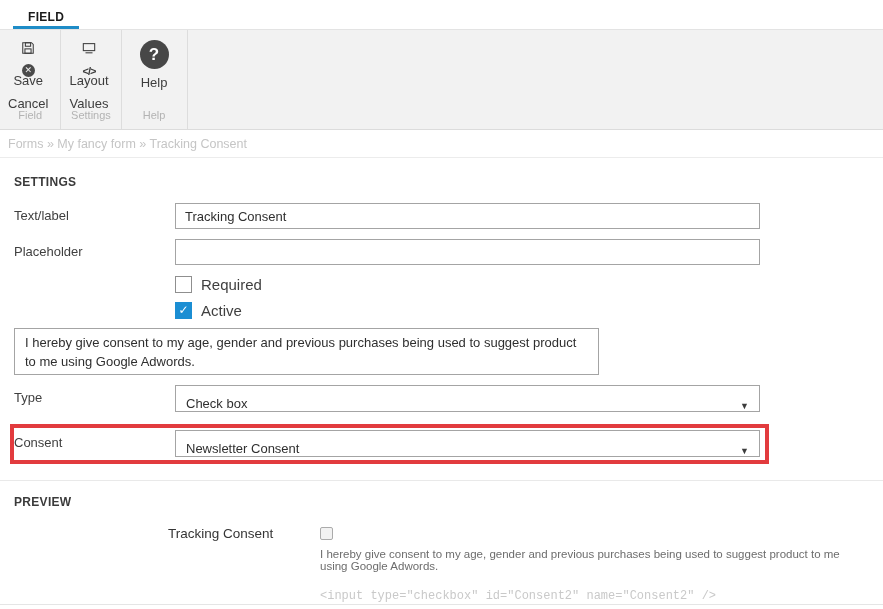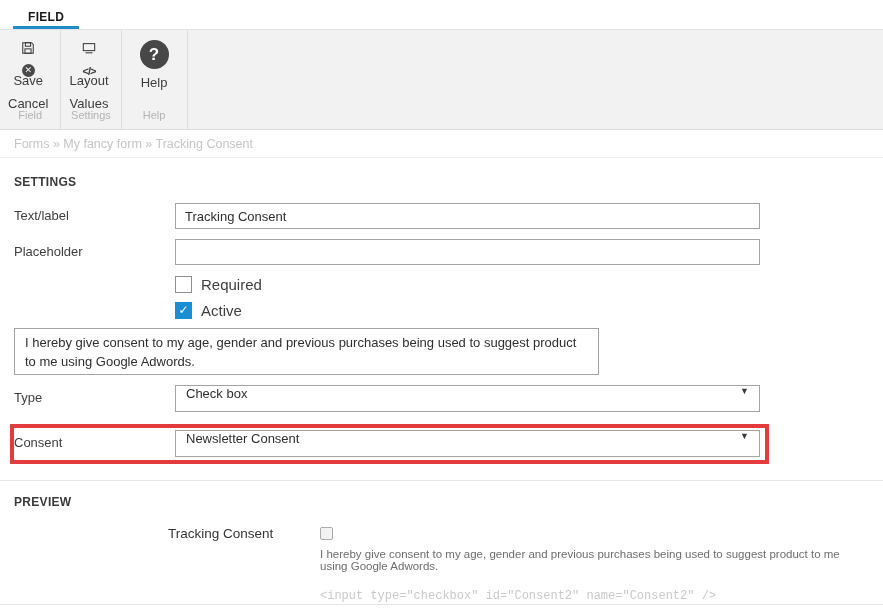--- a/index.html
+++ b/index.html
@@ -47,21 +47,21 @@
   .help-group .items { display: flex; flex-direction: column; align-items: center; padding: 10px 18px 0 18px; }
   .help-circle {
     width: 29px; height: 29px; border-radius: 50%; background: #474747;
     color: #fff; font-size: 17px; font-weight: bold; display: flex;
     align-items: center; justify-content: center; cursor: pointer;
   }
   .help-text { font-size: 13px; color: #3d3d3d; margin-top: 6px; cursor: pointer; }
   
   .breadcrumb {
     height: 28px; background: #fff; border-bottom: 1px solid #ececec;
-    display: flex; align-items: center; padding-left: 14px;
+    display: flex; align-items: center; padding-left: 8px;
     font-size: 12.5px; color: #c5c5c5;
   }
   
   .section-heading {
     margin: 17px 0 0 14px; font-size: 12px; font-weight: bold;
     color: #3b3b3b; letter-spacing: .3px;
   }
   .form-area { margin-top: 14px; }
   .frow { display: flex; margin: 0 0 10px 14px; }
   .frow .flabel { width: 161px; flex: none; font-size: 13px; color: #3f3f3f; padding-top: 5px; }
@@ -80,21 +80,21 @@
     display: flex; align-items: center; justify-content: center;
   }
   .checkrow .cblabel { font-size: 15px; color: #3f3f3f; }
   .textarea {
     width: 585px; height: 47px; border: 1px solid #a4a4a4; background: #fff;
     font-size: 13px; color: #2f2f2f; padding: 4px 10px; line-height: 19px;
     font-family: "Liberation Sans", sans-serif; resize: none; outline: none; display: block;
   }
   .selectbox {
     width: 585px; height: 27px; border: 1px solid #a4a4a4; background: #fff;
-    display: flex; align-items: flex-start; justify-content: space-between;
+    display: flex; align-items: flex-end; justify-content: space-between;
     padding: 0 10px; font-size: 13px; color: #2f2f2f; cursor: pointer;
   }
   .selectbox .arrow { font-size: 9px; color: #3c3c3c; }
   .highlight-row {
     margin: 10px 0 0 10px; width: 759px; border: 4px solid #e23b3e;
     display: flex; padding: 2px 16px 3px 0; background: #fff;
   }
   .highlight-row .flabel { width: 161px; flex: none; font-size: 13px; color: #3f3f3f; padding-top: 5px; }
   .divider { height: 1px; background: #e9e9e9; width: 883px; }
   .divider.top-gap { margin-top: 16px; }

